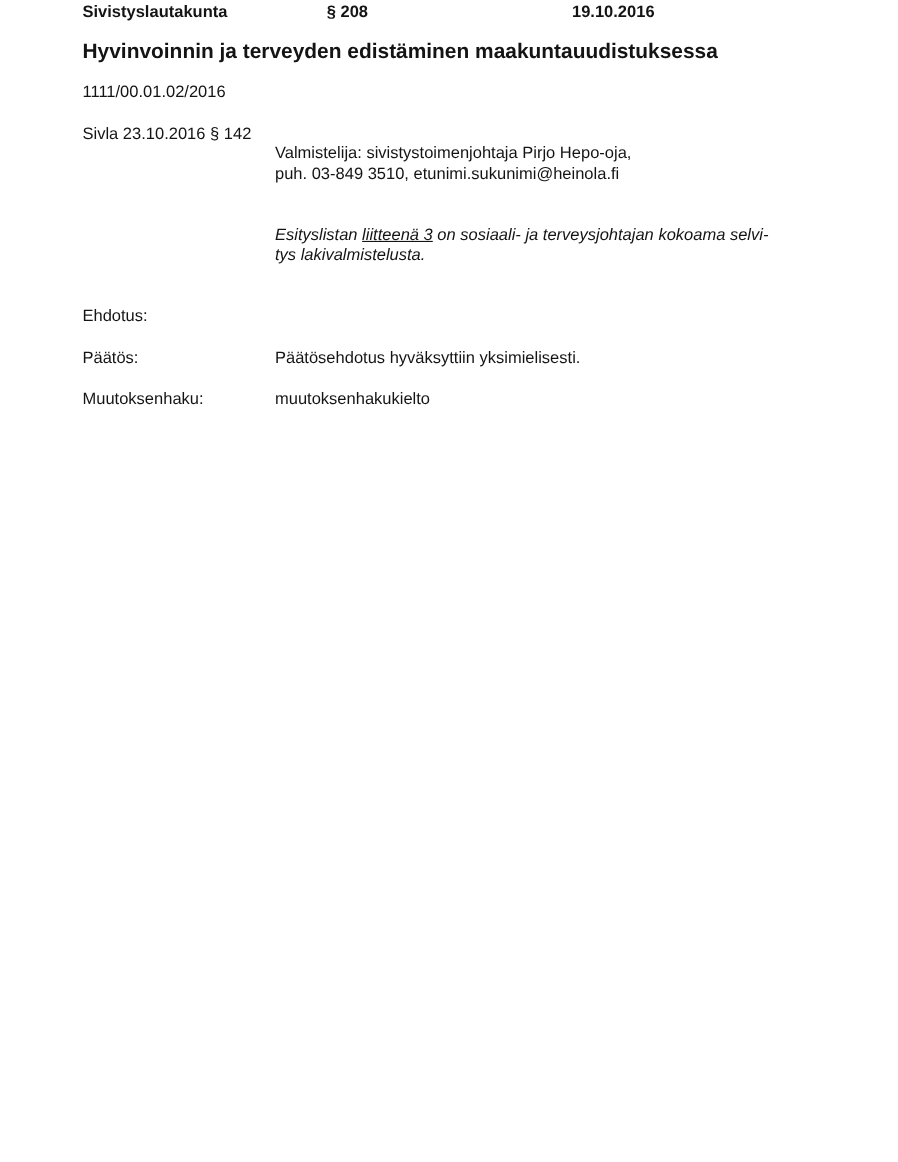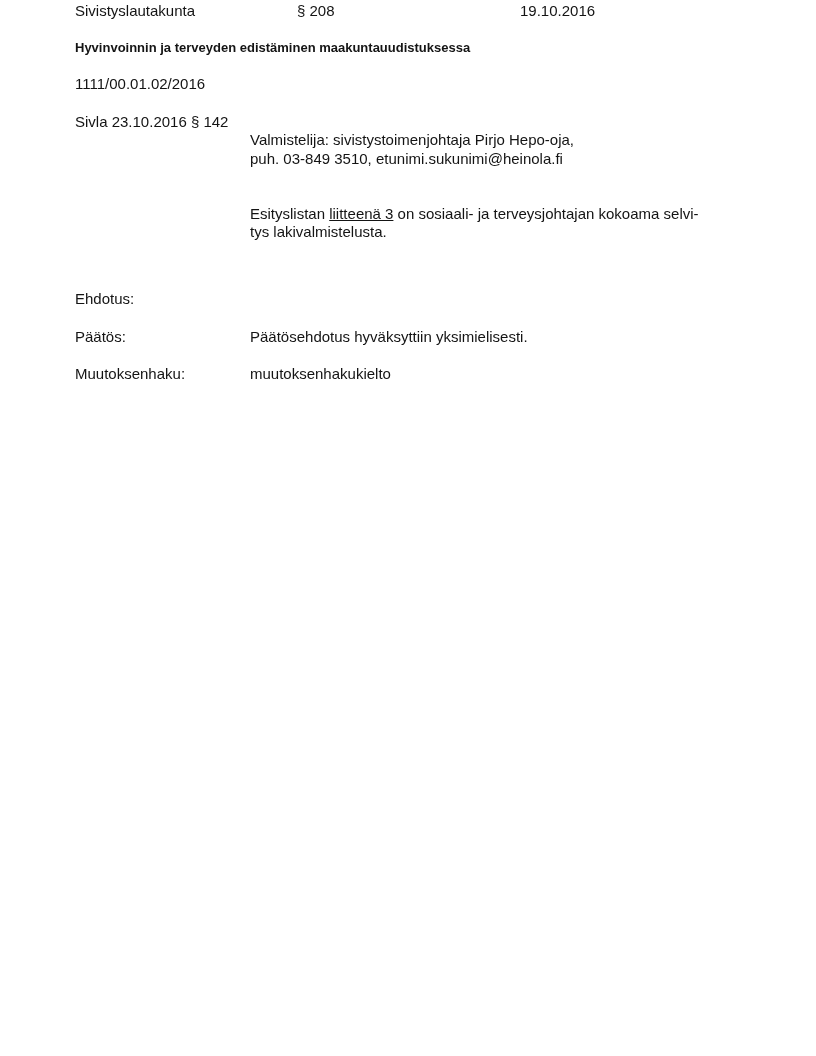--- a/index.html
+++ b/index.html
@@ -20,47 +20,48 @@
   .page {
     box-sizing: border-box;
     width: 816px;
     height: 1056px;
     padding: 2px 40px 0 75px;
   }
   
   .doc-header {
     display: flex;
     align-items: center;
+    font-weight: bold;
   }
   .col-committee { width: 222px; }
   .col-section   { width: 223px; }
   .col-date      { flex: 0 0 auto; }
 
   .title {
-    font-size: 13px;
+    font-size: 19px;
     font-weight: bold;
     margin: 18px 0 0 0;
   }
   .case-number {
     margin-top: 18px;
   }
   
   .row {
     display: grid;
     grid-template-columns: 175px 1fr;
     align-items: start;
     margin-top: 19px;
   }
   .label { white-space: pre-line; }
   .content { white-space: pre-line; }
   .para {
     margin: 0 0 18px 0;
     white-space: pre-line;
   }
-  .para:last-child { margin-bottom: 11px; }
+  .para:last-child { margin-bottom: 0; font-style: italic; }
   .attachment-link {
     text-decoration: underline;
     color: inherit;
     cursor: pointer;
   }
 </style>
 </head>
 <body>
 
 <div class="page">

